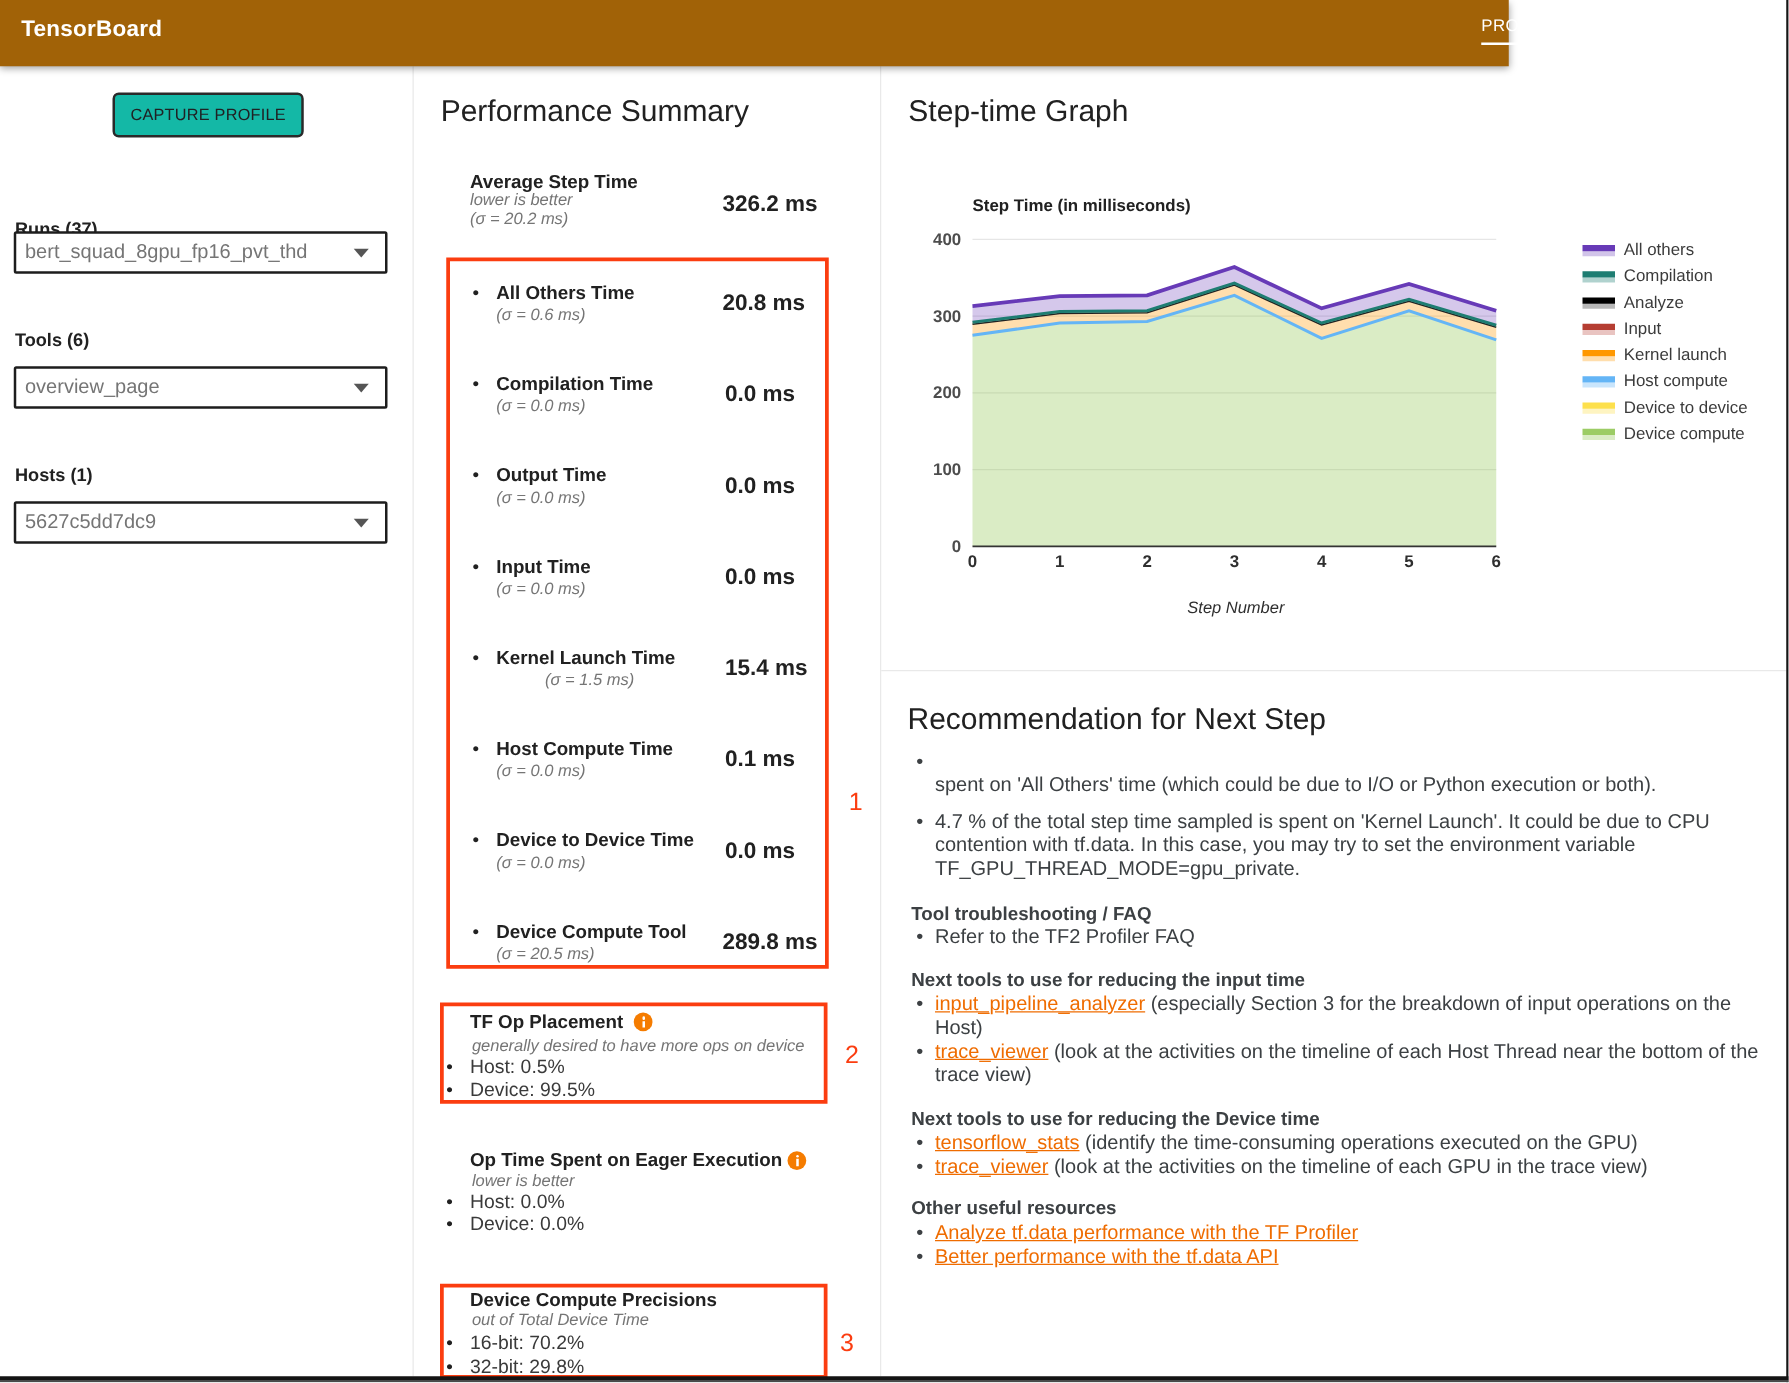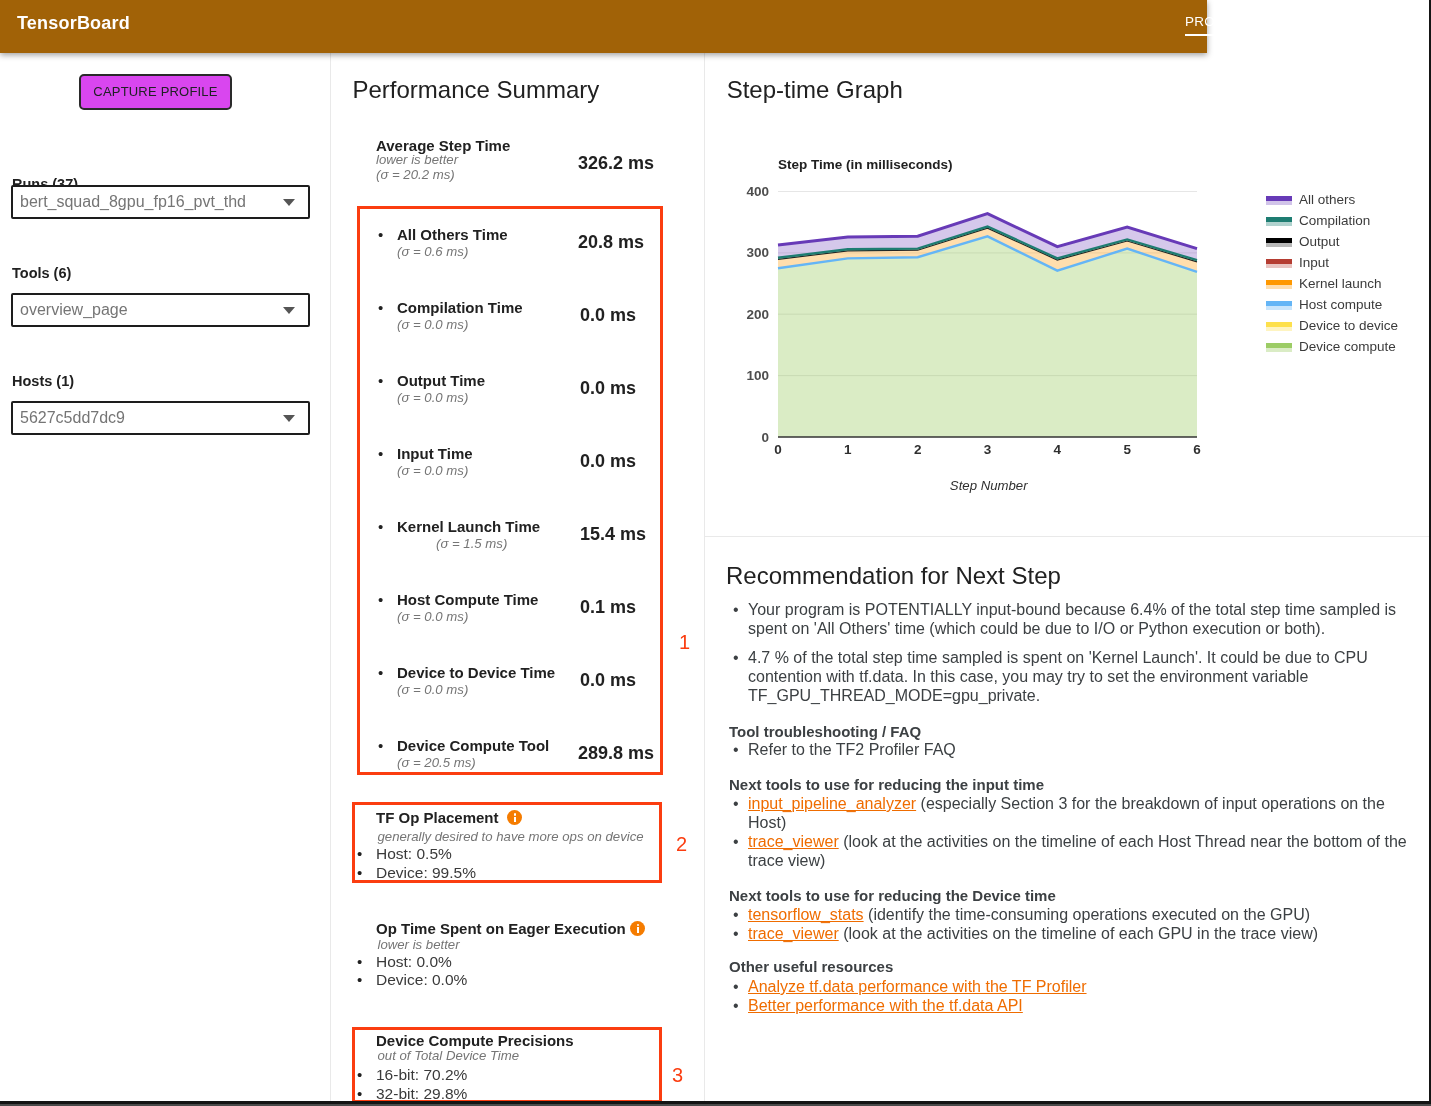--- a/index.html
+++ b/index.html
@@ -18,21 +18,21 @@
 
   
   #vline1 { position:absolute; left:330px; top:53px; width:1px; height:1048px; background:#e9e9e9; }
   #vline2 { position:absolute; left:704px; top:53px; width:1px; height:1048px; background:#e9e9e9; }
   #hline  { position:absolute; left:705px; top:536px; width:724px; height:1px; background:#e9e9e9; }
   #redge  { position:absolute; right:0; top:0; width:2px; height:1106px; background:#151515; z-index:30; }
   #bedge  { position:absolute; left:0; top:1101px; width:1431px; height:3px; background:#141414; z-index:30; }
   #bedge2 { position:absolute; left:0; top:1104px; width:1431px; height:2px; background:#4a4a4a; z-index:30; }
 
   
-  #capture { position:absolute; left:79px; top:74px; width:153px; height:36px; border:2px solid #2a2a2a; border-radius:5px; background:#d946ef; font-size:13px; color:#202124; text-align:center; line-height:32px; letter-spacing:0.2px; }
+  #capture { position:absolute; left:90px; top:74px; width:153px; height:36px; border:2px solid #2a2a2a; border-radius:5px; background:#14b8a6; font-size:13px; color:#202124; text-align:center; line-height:32px; letter-spacing:0.2px; }
   .sblabel { position:absolute; left:12px; font-size:14.5px; font-weight:bold; color:#212121; }
   .sbsel { position:absolute; left:11px; width:299px; height:34px; border:2px solid #1d1d1d; border-radius:2px; background:#fff; }
   .sbsel .t { position:absolute; left:7px; top:5.5px; font-size:16px; color:#757575; }
   .sbsel .c { position:absolute; right:13px; top:12px; width:0; height:0; border-left:6px solid transparent; border-right:6px solid transparent; border-top:7px solid #555; }
 
   
   .h20 { font-size:24px; color:#212121; letter-spacing:0px; }
   .mbold { font-size:15px; font-weight:bold; color:#212121; }
   .mital { font-size:13.2px; font-style:italic; color:#757575; }
   .mval { font-size:18px; font-weight:bold; color:#212121; }
@@ -198,21 +198,21 @@
       <span class="lgtext">All others</span>
     </div>
   <div class="lgrow" style="top:217px;">
       <span class="lgline" style="background:#1e7d72;"></span>
       <span class="lgfill" style="background:rgba(30,125,114,0.35);"></span>
       <span class="lgtext">Compilation</span>
     </div>
   <div class="lgrow" style="top:238px;">
       <span class="lgline" style="background:#000;"></span>
       <span class="lgfill" style="background:rgba(0,0,0,0.28);"></span>
-      <span class="lgtext">Output</span>
+      <span class="lgtext">Analyze</span>
     </div>
   <div class="lgrow" style="top:259px;">
       <span class="lgline" style="background:#b53d32;"></span>
       <span class="lgfill" style="background:rgba(181,61,50,0.3);"></span>
       <span class="lgtext">Input</span>
     </div>
   <div class="lgrow" style="top:280px;">
       <span class="lgline" style="background:#ff9800;"></span>
       <span class="lgfill" style="background:rgba(255,152,0,0.32);"></span>
       <span class="lgtext">Kernel launch</span>
@@ -228,21 +228,20 @@
       <span class="lgtext">Device to device</span>
     </div>
   <div class="lgrow" style="top:343px;text-align:center;">
       <span class="lgline" style="background:#9ccc65;"></span>
       <span class="lgfill" style="background:rgba(139,195,74,0.32);"></span>
       <span class="lgtext">Device compute</span>
     </div>
 
   <div class="abs h20" style="left:726px; top:562px;">Recommendation for Next Step</div>
   <div class="rbullet" style="left:733px; top:600px;">•</div>
-  <div class="abs rtext" style="left:748px; top:600px;">Your program is POTENTIALLY input-bound because 6.4% of the total step time sampled is</div>
   <div class="abs rtext" style="left:748px; top:619px;">spent on 'All Others' time (which could be due to I/O or Python execution or both).</div>
   <div class="rbullet" style="left:733px; top:648px;">•</div>
   <div class="abs rtext" style="left:748px; top:648px;">4.7 % of the total step time sampled is spent on 'Kernel Launch'. It could be due to CPU</div>
   <div class="abs rtext" style="left:748px; top:667px;">contention with tf.data. In this case, you may try to set the environment variable</div>
   <div class="abs rtext" style="left:748px; top:686px;">TF_GPU_THREAD_MODE=gpu_private.</div>
 
   <div class="abs rbold" style="left:729px; top:722px;">Tool troubleshooting / FAQ</div>
   <div class="rbullet" style="left:733px; top:740px;">•</div>
   <div class="abs rtext" style="left:748px; top:740px;">Refer to the TF2 Profiler FAQ</div>
 

